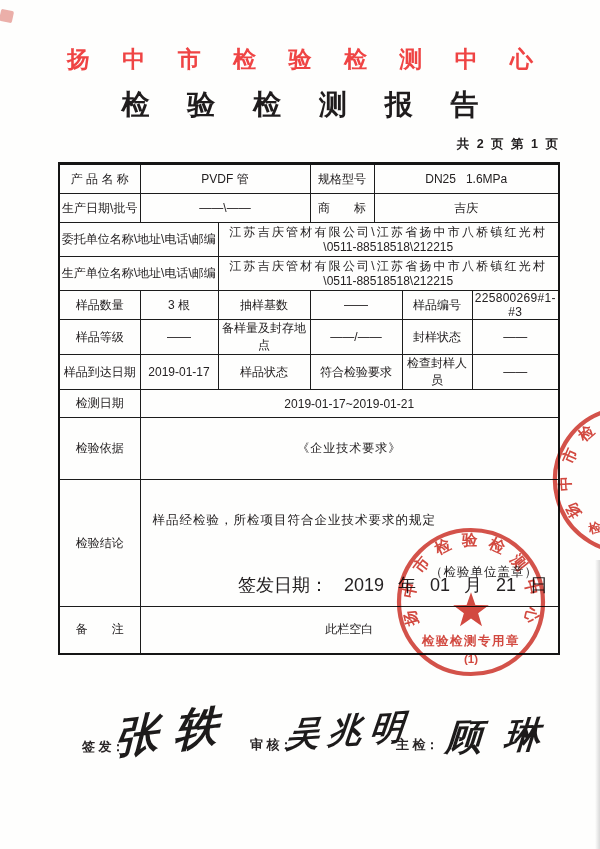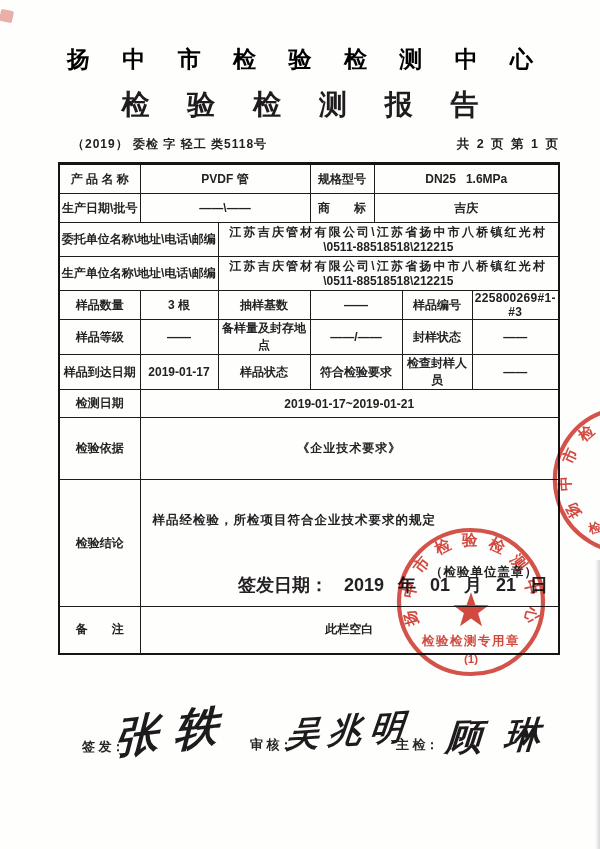--- a/index.html
+++ b/index.html
@@ -6,38 +6,38 @@
   .page{
     position:relative;width:600px;height:849px;margin:0 auto;
     background:#fefefd;overflow:hidden;
     font-family:"Liberation Sans","DejaVu Sans",sans-serif;
     color:#232021;
   }
   
   .org-title{
     position:absolute;top:44px;left:0;width:100%;text-align:center;
     font-size:23px;font-weight:bold;letter-spacing:13px;text-indent:13px;
-    color:#000000;
+    color:#ef4444;
   }
   .doc-title{
     position:absolute;top:86px;left:0;width:100%;text-align:center;
     font-size:28px;font-weight:bold;letter-spacing:15px;text-indent:15px;
     color:#1f1c1d;
   }
   .doc-meta-left{position:absolute;top:136px;left:72px;font-size:12px;font-weight:bold;letter-spacing:1px;}
   .doc-meta-right{position:absolute;top:136px;right:40px;font-size:12.5px;font-weight:bold;letter-spacing:2px;}
   
   table.report{
     position:absolute;left:58px;top:162px;width:500px;
     border-collapse:collapse;table-layout:fixed;
     border:2px solid #151515;border-top-width:3px;
   }
   table.report td{
     border:1px solid #1c1c1c;
-    font-size:12px;font-weight:bold;text-align:center;vertical-align:middle;
+    font-size:12px;font-weight:normal;text-align:center;vertical-align:middle;
     padding:0;overflow:hidden;color:#242122;
   }
   tr.r1{height:30px} tr.r2{height:29px} tr.r3{height:34px} tr.r4{height:34px}
   tr.r5{height:28px} tr.r6{height:28px} tr.r7{height:29px} tr.r8{height:28px}
   tr.r9{height:29px} tr.r10{height:28px} tr.r11{height:62px} tr.r12{height:127px}
   tr.r13{height:47px}
   td.ws{white-space:pre;}
   td.left{text-align:left;padding-left:10px;}
   td.unit-label{font-size:11.5px;margin-left:43px;}
   td.unit-value{text-align:left;padding-left:5px;}
@@ -74,21 +74,20 @@
 </head>
 <body>
 
 <div class="page">
 
   <div class="corner-mark"></div>
   <div class="edge-shade"></div>
 
   <div class="org-title">扬 中 市 检 验 检 测 中 心</div>
   <div class="doc-title">检 验 检 测 报 告</div>
-  <div class="doc-meta-left">（2019） 委检 字 轻工 类5118号</div>
   <div class="doc-meta-right">共 2 页 第 1 页</div>
 
   <table class="report">
     <colgroup>
       <col style="width:81px">
         <col style="width:78px">
         <col style="width:92px">
       <col style="width:64px">
         <col style="width:28px">
         <col style="width:70px">

